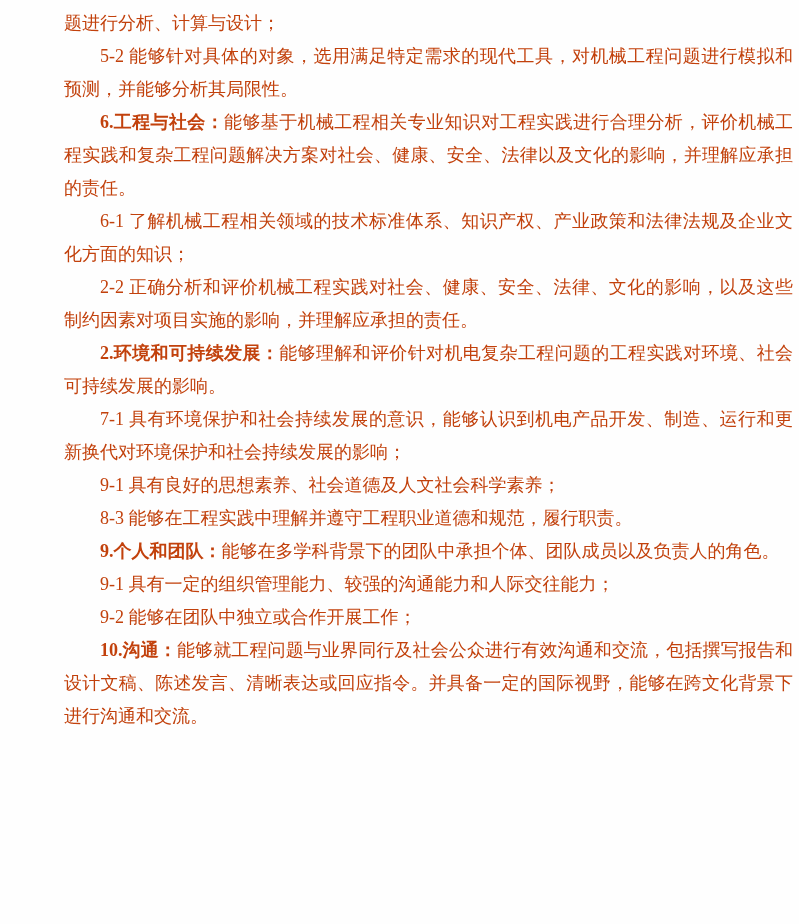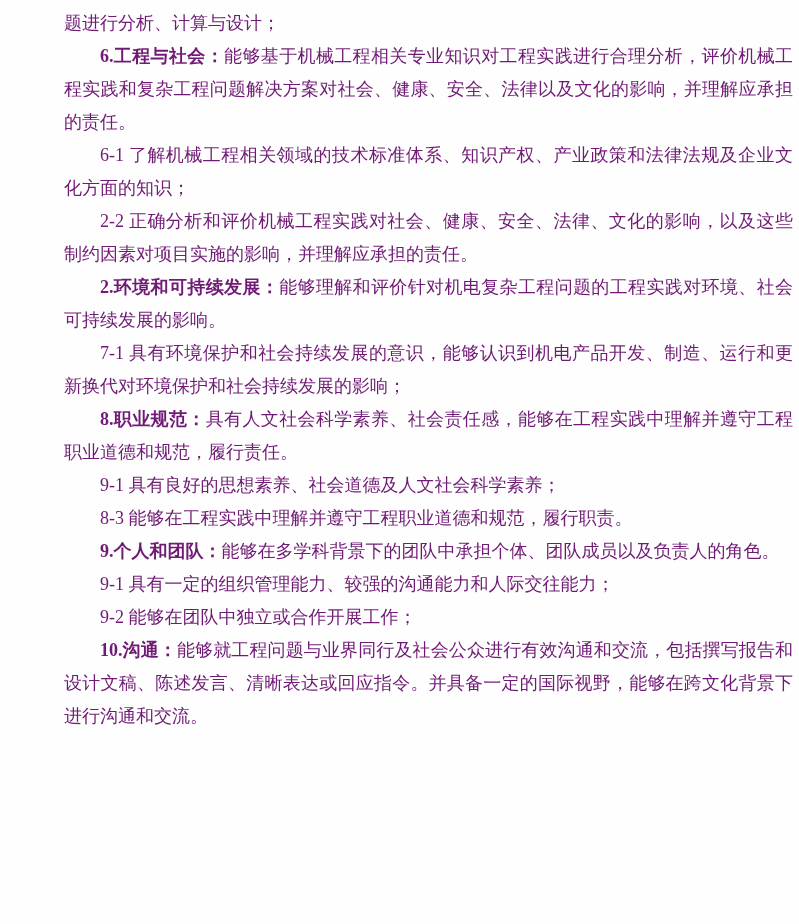--- a/index.html
+++ b/index.html
@@ -7,21 +7,21 @@
     padding: 0;
     background: #ffffff;
   }
   .page {
     position: relative;
     width: 799px;
     height: 924px;
     box-sizing: border-box;
     padding: 7px 6px 0 64px;
     background: #fefefe;
-    color: #701a75;
+    color: #c2410c;
     font-family: "Liberation Serif", "DejaVu Serif", serif;
     font-size: 18px;
     line-height: 33px;
     overflow: hidden;
   }
   .doc p.para {
     margin: 0;
     text-align: justify;
     text-justify: inter-ideograph;
     word-break: break-all;
@@ -33,26 +33,26 @@
     font-weight: 700;
     font-family: Liberation Serif, serif;
   }
 </style>
 </head>
 <body>
 
 <div class="page">
   <div class="doc" id="doc-body">
       <p class="para"><span>题进行分析、计算与设计；</span></p>
+      <p class="para indent"><span>5-2 能够针对具体的对象，选用满足特定需求的现代工具，对机械工程问题进行模拟和预测，并能够分析其局限性。</span></p>
       <p class="para indent"><span class="lead">6.工程与社会：</span><span>能够基于机械工程相关专业知识对工程实践进行合理分析，评价机械工程实践和复杂工程问题解决方案对社会、健康、安全、法律以及文化的影响，并理解应承担的责任。</span></p>
       <p class="para indent"><span>6-1 了解机械工程相关领域的技术标准体系、知识产权、产业政策和法律法规及企业文化方面的知识；</span></p>
       <p class="para indent"><span>2-2 正确分析和评价机械工程实践对社会、健康、安全、法律、文化的影响，以及这些制约因素对项目实施的影响，并理解应承担的责任。</span></p>
       <p class="para indent"><span class="lead">2.环境和可持续发展：</span><span>能够理解和评价针对机电复杂工程问题的工程实践对环境、社会可持续发展的影响。</span></p>
       <p class="para indent"><span>7-1 具有环境保护和社会持续发展的意识，能够认识到机电产品开发、制造、运行和更新换代对环境保护和社会持续发展的影响；</span></p>
-      <p class="para indent"><span class="lead">8.职业规范：</span><span>具有人文社会科学素养、社会责任感，能够在工程实践中理解并遵守工程职业道德和规范，履行责任。</span></p>
       <p class="para indent"><span>9-1 具有良好的思想素养、社会道德及人文社会科学素养；</span></p>
       <p class="para indent"><span>8-3 能够在工程实践中理解并遵守工程职业道德和规范，履行职责。</span></p>
       <p class="para indent"><span class="lead">9.个人和团队：</span><span>能够在多学科背景下的团队中承担个体、团队成员以及负责人的角色。</span></p>
       <p class="para indent"><span>9-1 具有一定的组织管理能力、较强的沟通能力和人际交往能力；</span></p>
       <p class="para indent"><span>9-2 能够在团队中独立或合作开展工作；</span></p>
       <p class="para indent"><span class="lead">10.沟通：</span><span>能够就工程问题与业界同行及社会公众进行有效沟通和交流，包括撰写报告和设计文稿、陈述发言、清晰表达或回应指令。并具备一定的国际视野，能够在跨文化背景下进行沟通和交流。</span></p>
     </div>
 </div>
 
 </body></html>

